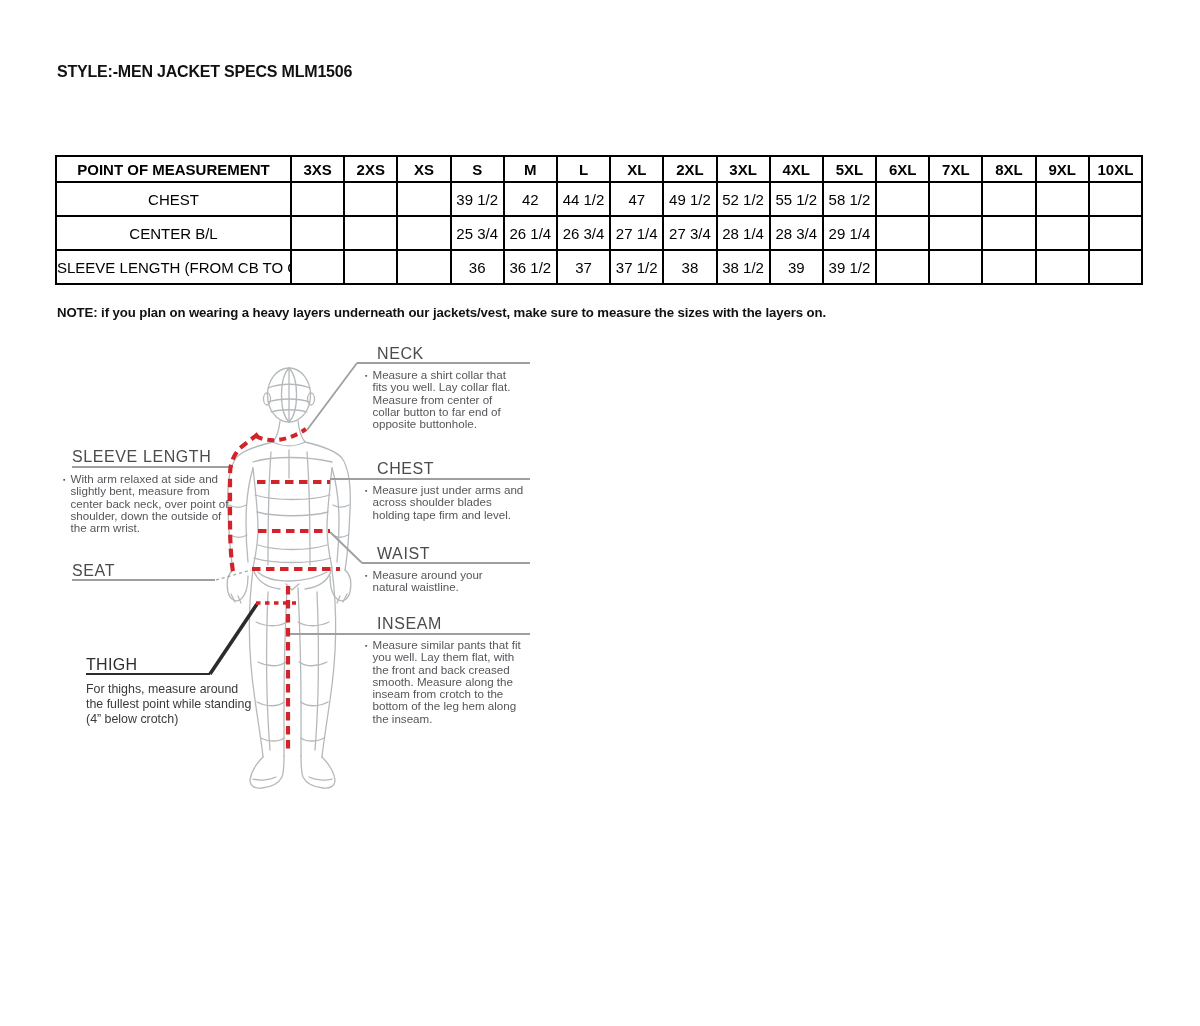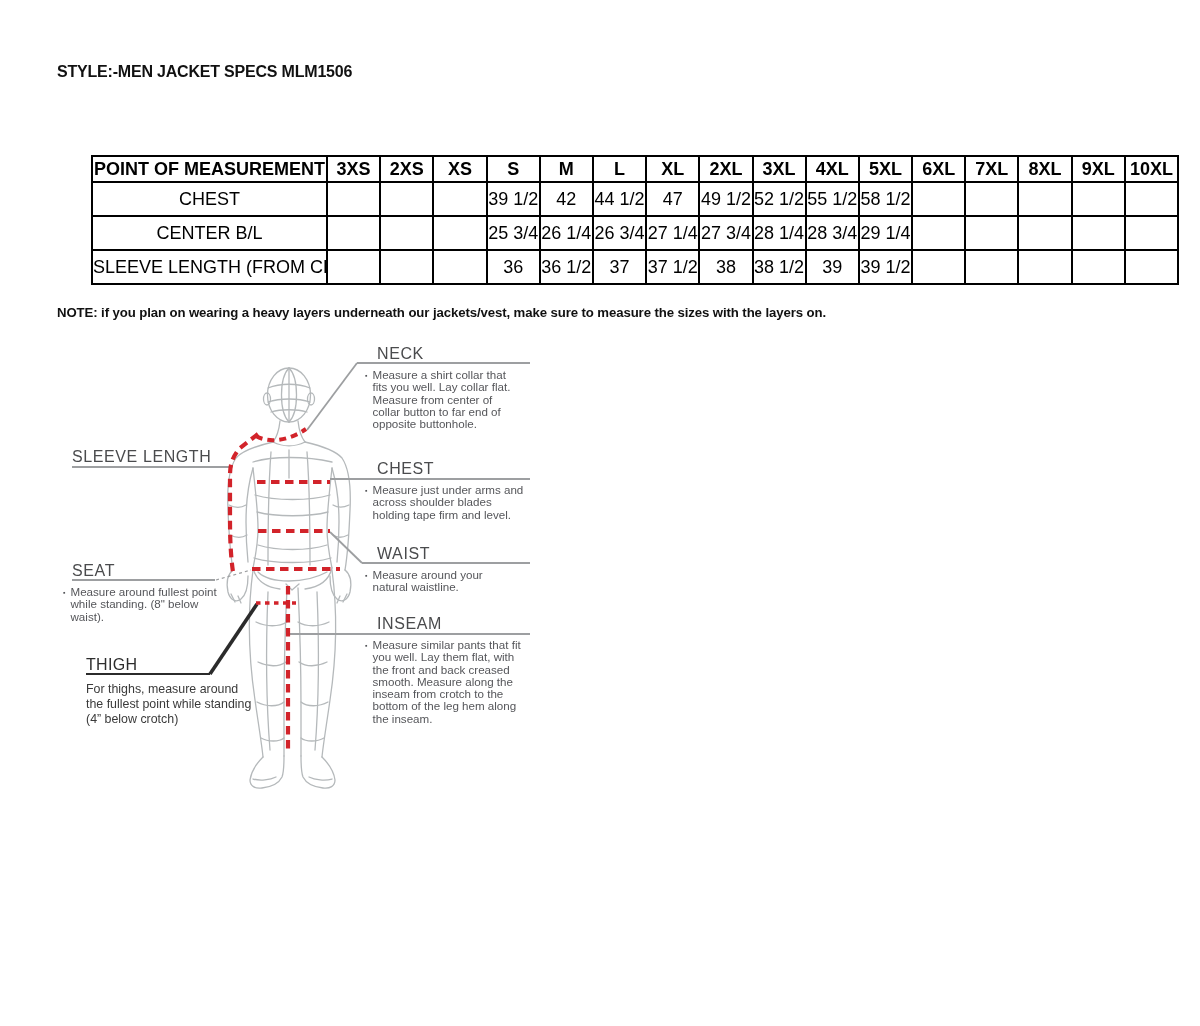--- a/index.html
+++ b/index.html
@@ -8,21 +8,21 @@
 
   
   .doc-title{position:absolute;left:57px;top:63px;font-size:16px;font-weight:bold;
              letter-spacing:-0.2px;color:#111;white-space:nowrap;}
   .doc-note{position:absolute;left:57px;top:305px;font-size:13.2px;font-weight:bold;
             letter-spacing:-0.1px;color:#111;white-space:nowrap;}
 
   
   table.size-chart{position:absolute;left:55px;top:155px;width:1088px;
                    border-collapse:collapse;table-layout:fixed;
-                   font-size:18px;color:#000;margin-left:36px;}
+                   font-size:15px;color:#000;}
   table.size-chart th,table.size-chart td{border:2px solid #000;overflow:hidden;
                    white-space:nowrap;padding:0;}
   table.size-chart thead tr{height:26px;}
   table.size-chart tbody tr{height:34px;}
   th.label-col, td.row-label{text-align:left;padding-left:3px;font-weight:bold;}
   table.size-chart th{font-weight:bold;text-align:center;}
   table.size-chart td{text-align:center;font-weight:normal;}
 
   
   .co-head{position:absolute;font-size:16px;color:#4a4b4d;letter-spacing:0.6px;white-space:nowrap;}
@@ -229,26 +229,26 @@
       <path class="ml" d="M 258 434 L 240 448 C 233 456 230 464 230 475 L 230 520 C 230 542 231 558 233 572"></path>
       <path class="ml" d="M 257 482 H 330"></path>
       <path class="ml" d="M 258 531 H 330"></path>
       <path class="ml" d="M 252 569 H 340"></path>
       <path class="ml-dot" d="M 256 603 H 296"></path>
       <path class="ml" d="M 288 586 V 752"></path>
     </g>
   </svg>
 
   <div class="co-head" style="left:72px;top:448px;">SLEEVE LENGTH</div>
+  <div class="co-body" style="left:63px;top:473px;width:172px;">
+    <span class="bullet">▪</span>
+    <span>With arm relaxed at side and slightly bent, measure from center back neck, over point of shoulder, down the outside of the arm wrist.</span>
+  </div>
 
   <div class="co-head" style="left:72px;top:562px;text-align:center;">SEAT</div>
-  <div class="co-body" style="left:63px;top:586px;width:160px;">
-    <span class="bullet">▪</span>
-    <span>Measure around fullest point while standing. (8" below waist).</span>
-  </div>
 
   <div class="co-head dark" style="left:86px;top:656px;">THIGH</div>
   <div class="co-body thigh-style" style="left:86px;top:682px;width:168px;">
     <span>For thighs, measure around the fullest point while standing (4” below crotch)</span>
   </div>
 
   <div class="co-head" style="left:377px;top:345px;">NECK</div>
   <div class="co-body" style="left:365px;top:369px;width:158px;">
     <span class="bullet">▪</span>
     <span>Measure a shirt collar that fits you well. Lay collar flat. Measure from center of collar button to far end of opposite buttonhole.</span>

